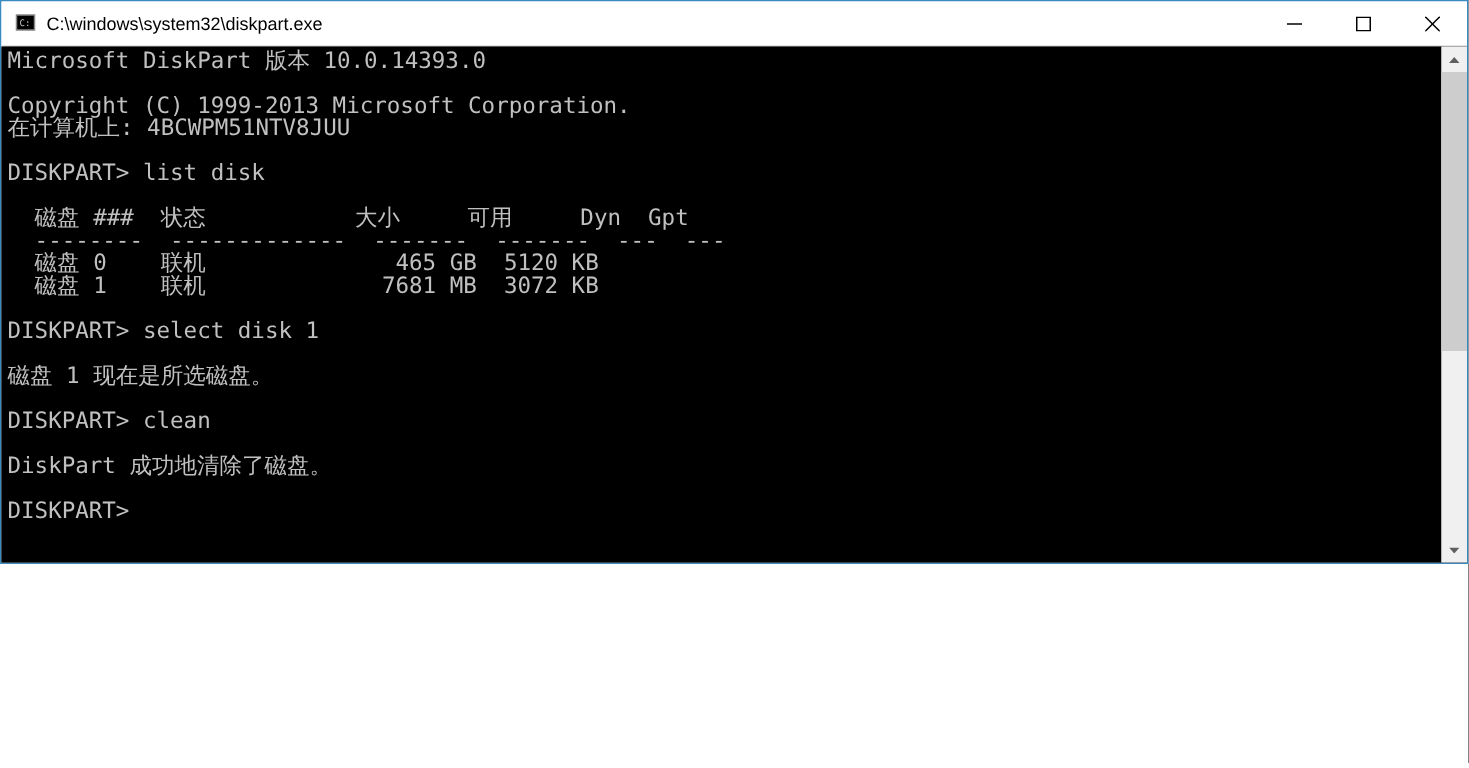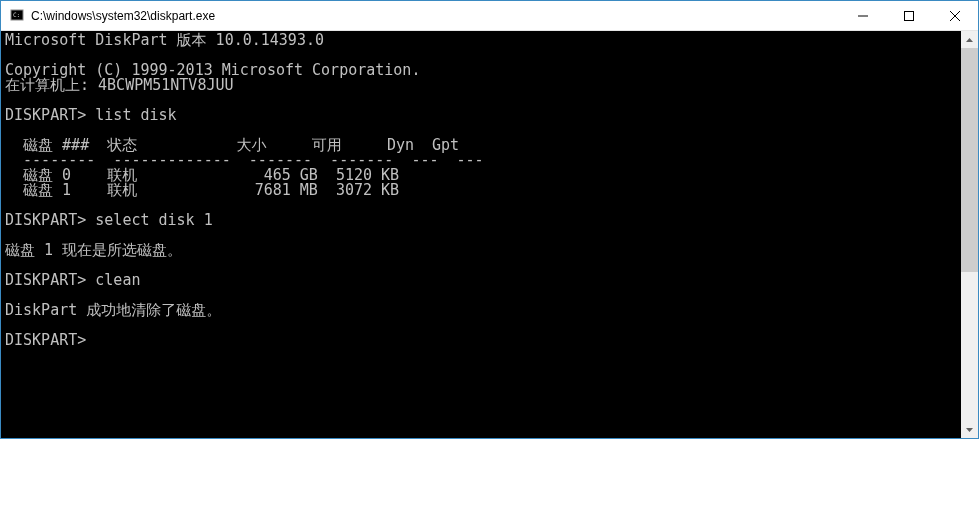--- a/index.html
+++ b/index.html
@@ -9,21 +9,21 @@
     }
     body {
       font-family: "Segoe UI", Tahoma, sans-serif;
       background: #fff;
       width: 979px;
       height: 512px;
       overflow: hidden;
     }
     .window {
       width: 979px;
-      height: 439px;
+      height: 376px;
       border: 1px solid #3a8ac2;
       background: #fff;
       display: flex;
       flex-direction: column;
     }
     .titlebar {
       height: 30px;
       background: #fff;
       display: flex;
       align-items: center;

